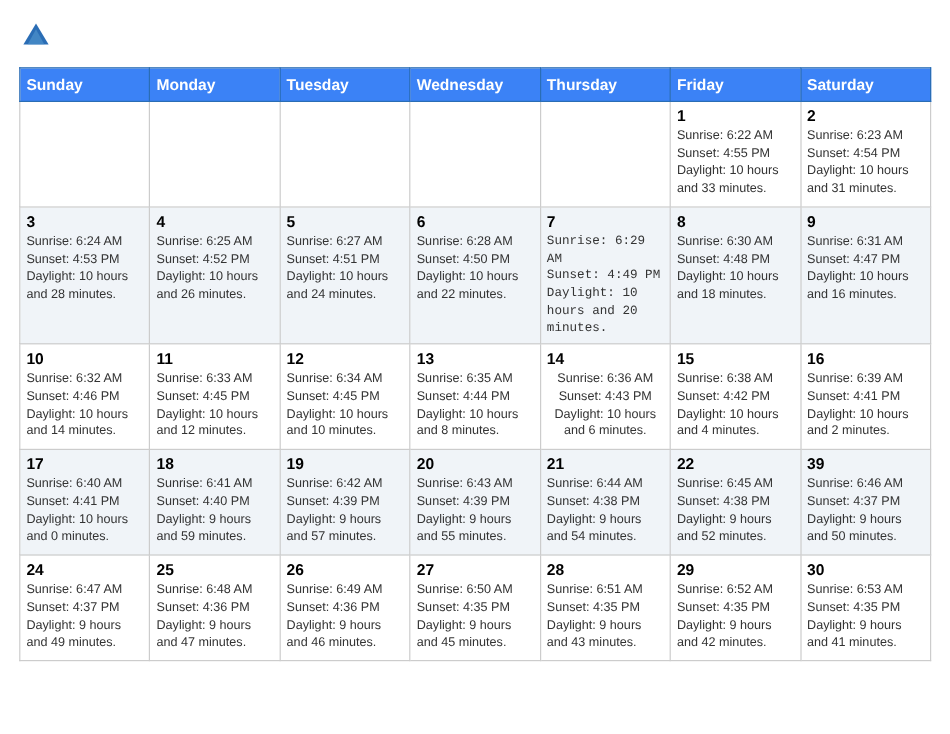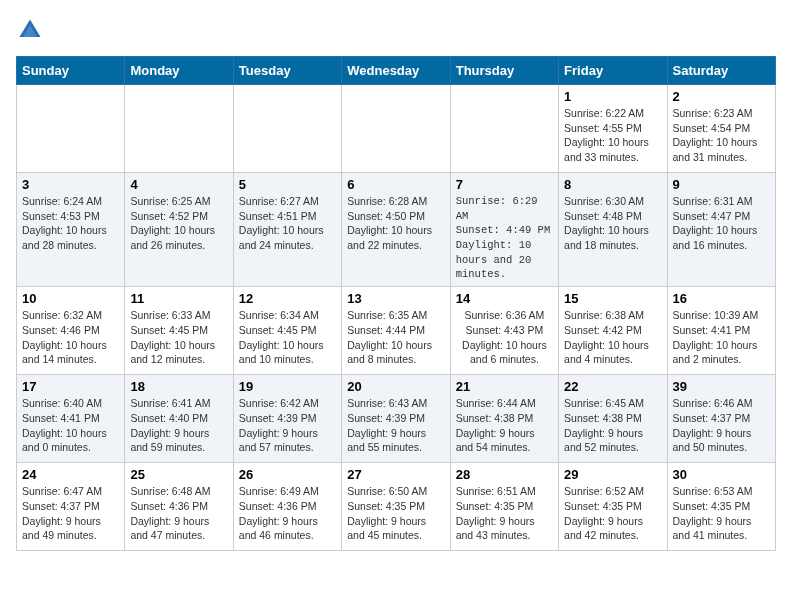--- a/index.html
+++ b/index.html
@@ -45,21 +45,21 @@
     .location {
       font-size: 16px;
       color: #555;
     }
     table {
       width: 100%;
       border-collapse: collapse;
       font-size: 11px;
     }
     thead tr th {
-      background-color: #0369a1;
+      background-color: #3b82f6;
       color: #fff;
       text-align: left;
       padding: 6px 5px;
       font-size: 13px;
       font-weight: bold;
       border: 1px solid #2a6db5;
     }
     tbody tr td {
       border: 1px solid #ccc;
       vertical-align: top;
@@ -211,21 +211,21 @@
 Daylight: 10 hours and 6 minutes.</div>
         </td>
         <td>
           <span class="day-num">15</span>
           <div class="day-detail" style="white-space: pre-line;">Sunrise: 6:38 AM
 Sunset: 4:42 PM
 Daylight: 10 hours and 4 minutes.</div>
         </td>
         <td>
           <span class="day-num">16</span>
-          <div class="day-detail" style="white-space: pre-line;">Sunrise: 10:39 AM
+          <div class="day-detail" style="white-space: pre-line;">Sunrise: 6:39 AM
 Sunset: 4:41 PM
 Daylight: 10 hours and 2 minutes.</div>
         </td>
       </tr>
       <tr>
         <td>
           <span class="day-num">17</span>
           <div class="day-detail" style="white-space: pre-line;">Sunrise: 6:40 AM
 Sunset: 4:41 PM
 Daylight: 10 hours and 0 minutes.</div>

